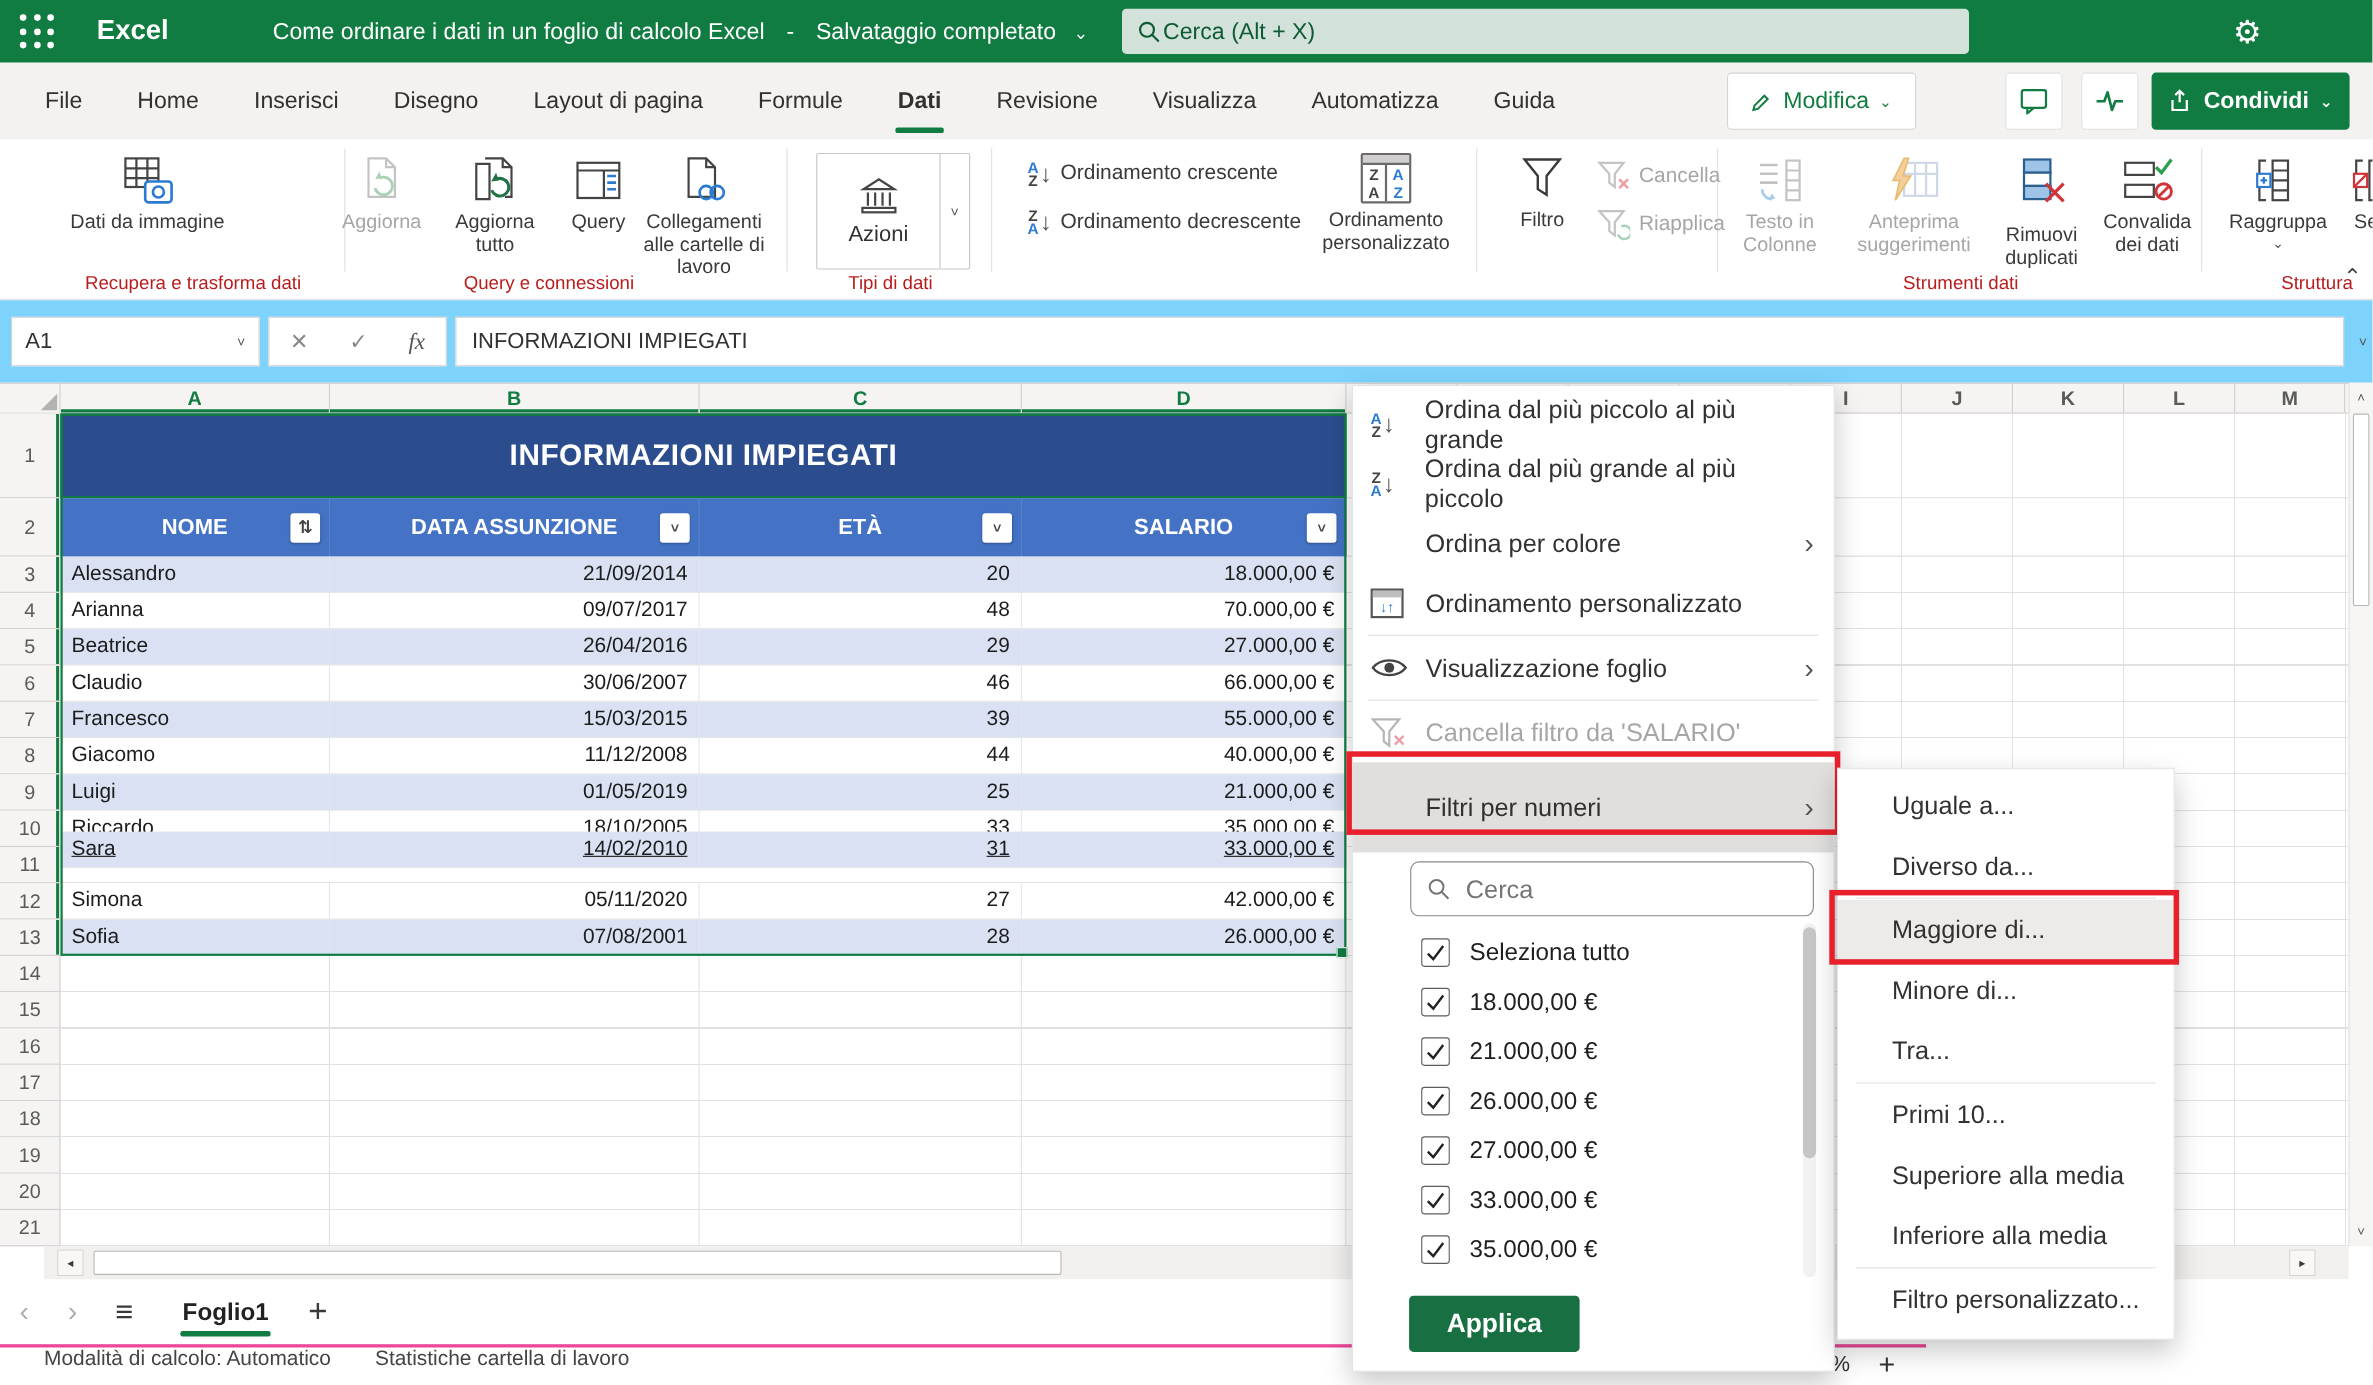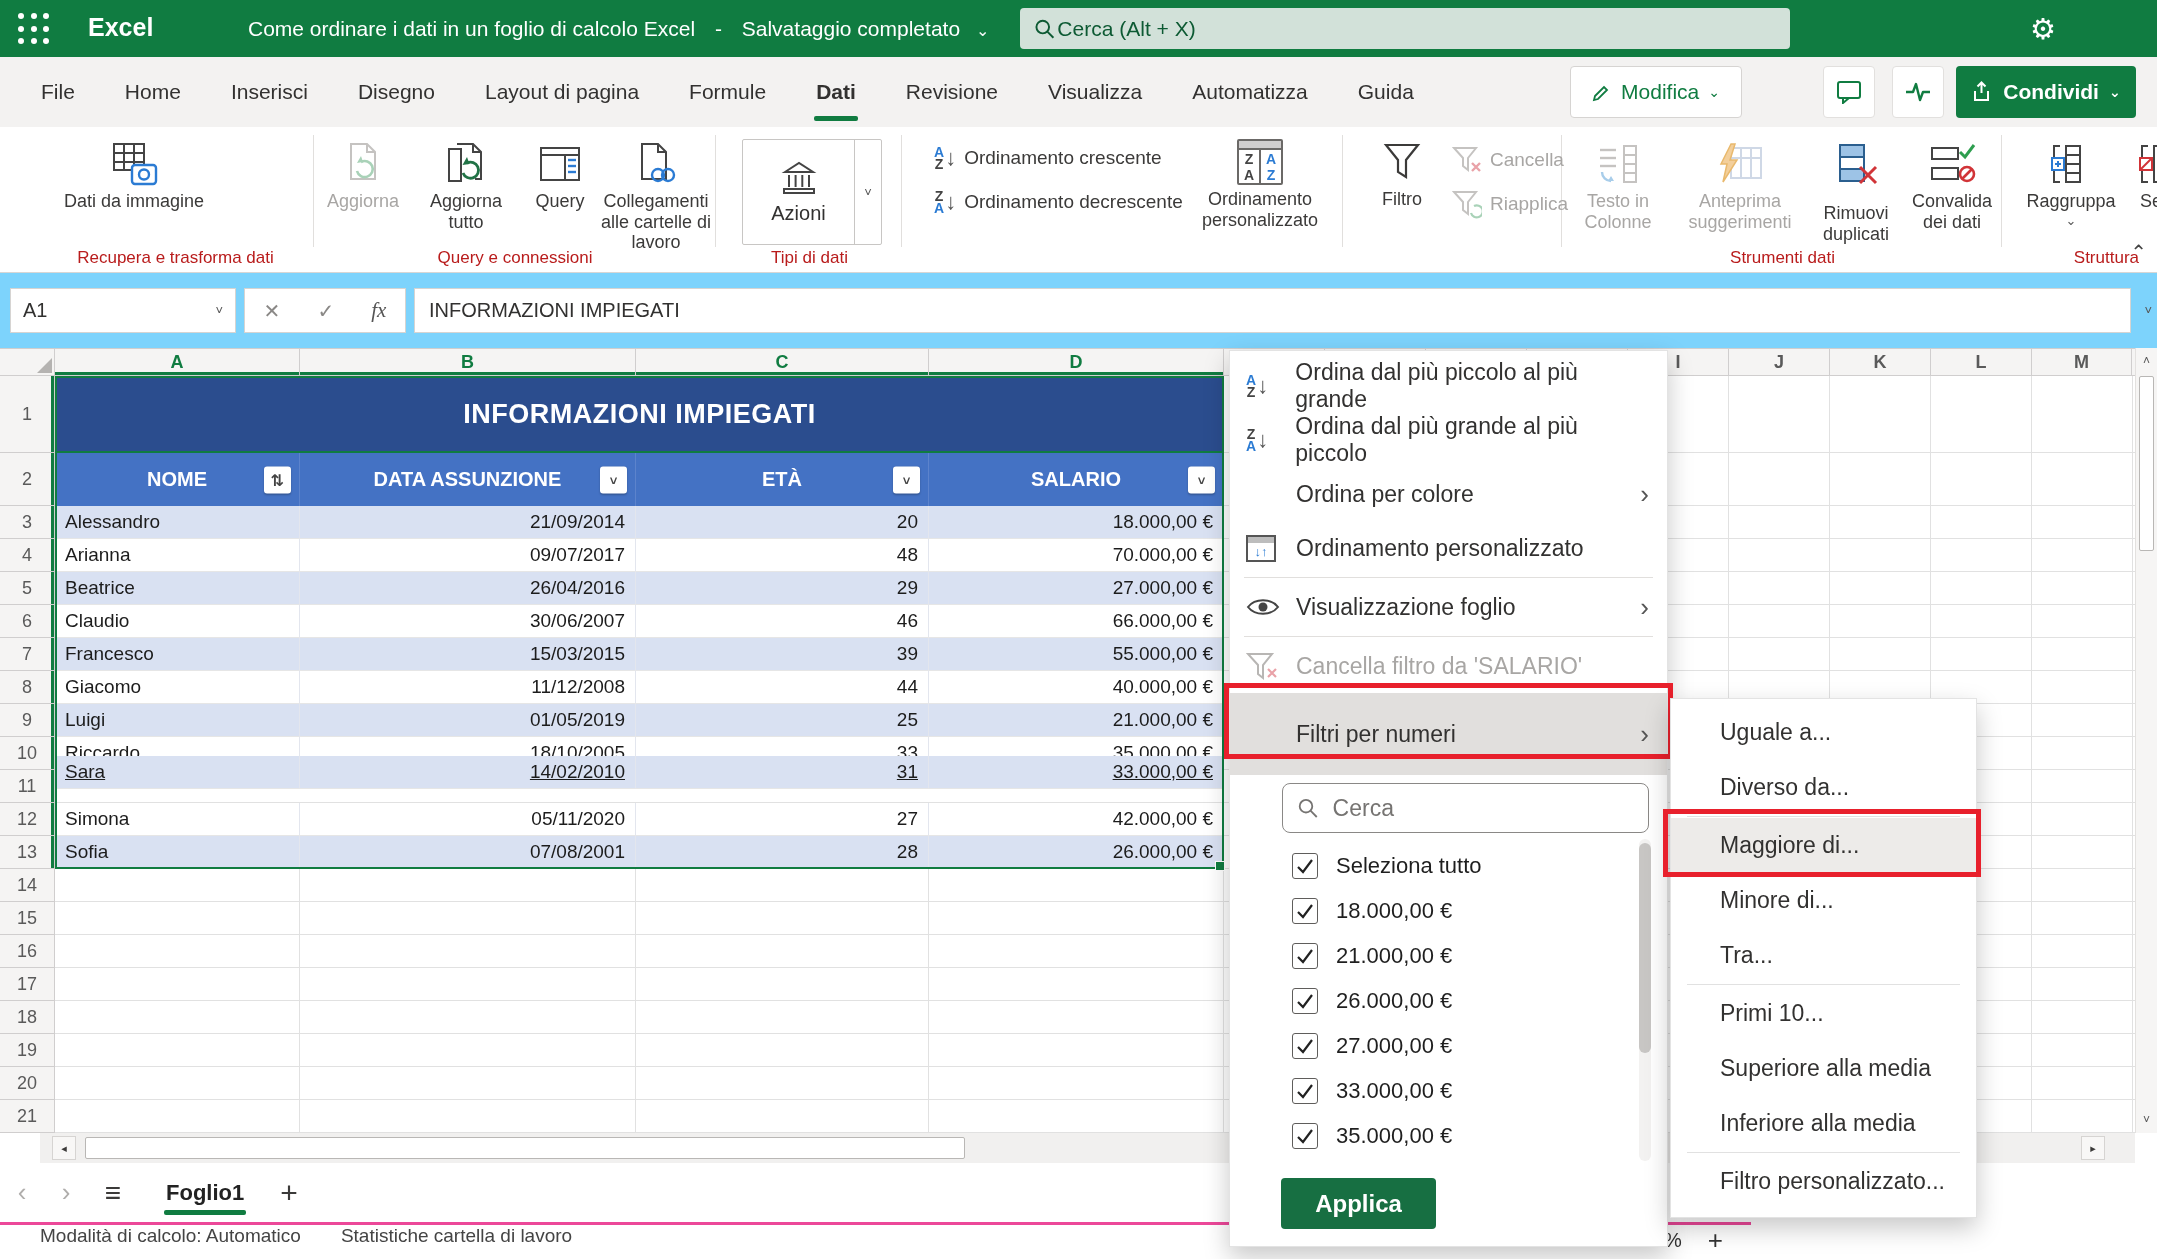--- a/index.html
+++ b/index.html
@@ -263,21 +263,21 @@
             <line x1="24" y1="3" x2="24" y2="29" stroke="#444" stroke-width="2"></line>
             <rect x="22" y="24" width="24" height="19" rx="3" fill="#fff" stroke="#2b7bd3" stroke-width="2.4"></rect>
             <circle cx="34" cy="33.5" r="5" fill="none" stroke="#2b7bd3" stroke-width="2.4"></circle>
           </svg>
         </span>
         <span>Dati da immagine</span>
       </div>
       <div class="glabel">Recupera e trasforma dati</div>
     </div>
 
-    <div class="group" style="left:316px;width:398px;text-decoration:underline;">
+    <div class="group" style="left:300px;width:398px;text-decoration:underline;">
       <div class="bi dis" style="left:0px;top:10px;width:94px;">
         <span class="ic">
           <svg width="40" height="46" viewBox="0 0 40 46">
             <path d="M8 3 H24 L32 11 V38 H8 Z" fill="none" stroke="#c5c3c1" stroke-width="2"></path>
             <path d="M24 3 V11 H32" fill="none" stroke="#c5c3c1" stroke-width="2"></path>
             <path d="M14 30 a8 8 0 1 0 4 -9" fill="none" stroke="#a9d2b8" stroke-width="2.6"></path>
             <path d="M18 15 l2 6 l-6 1 Z" fill="#a9d2b8"></path>
           </svg>
         </span>
         <span>Aggiorna</span>

